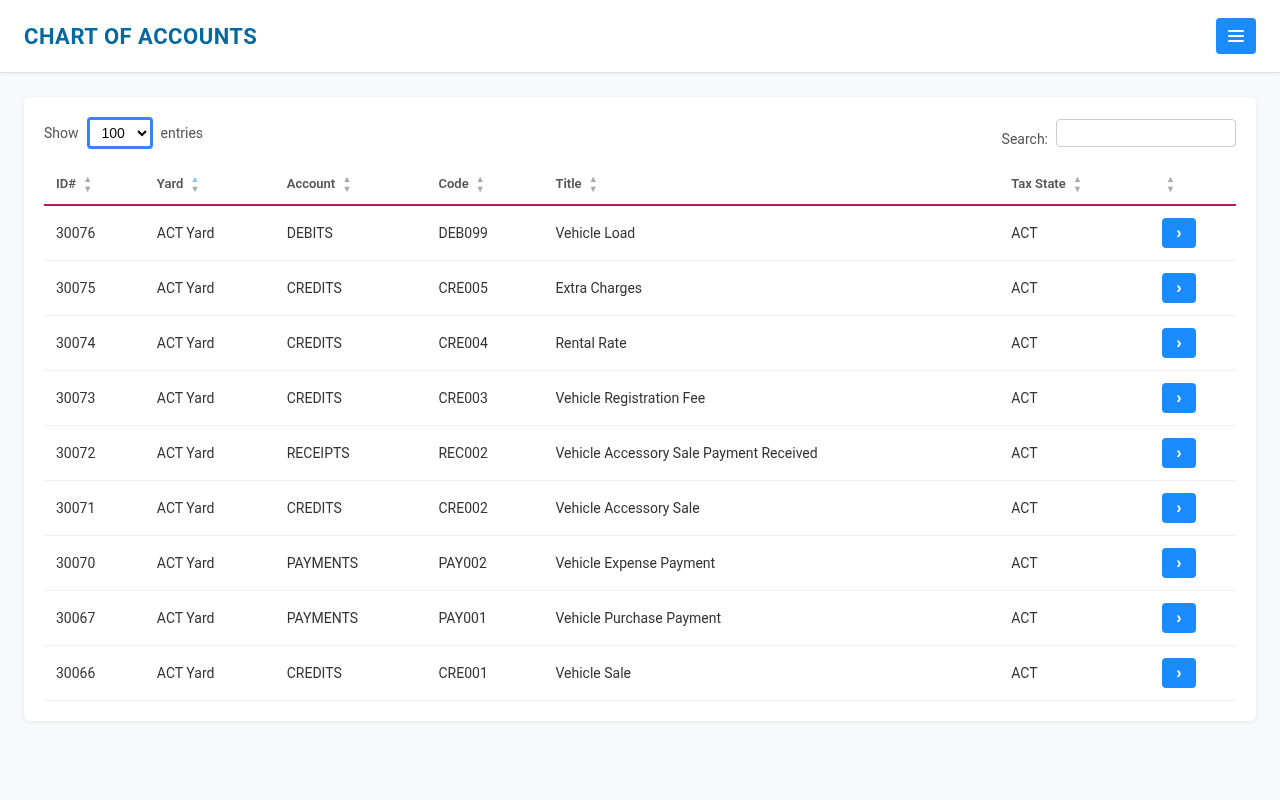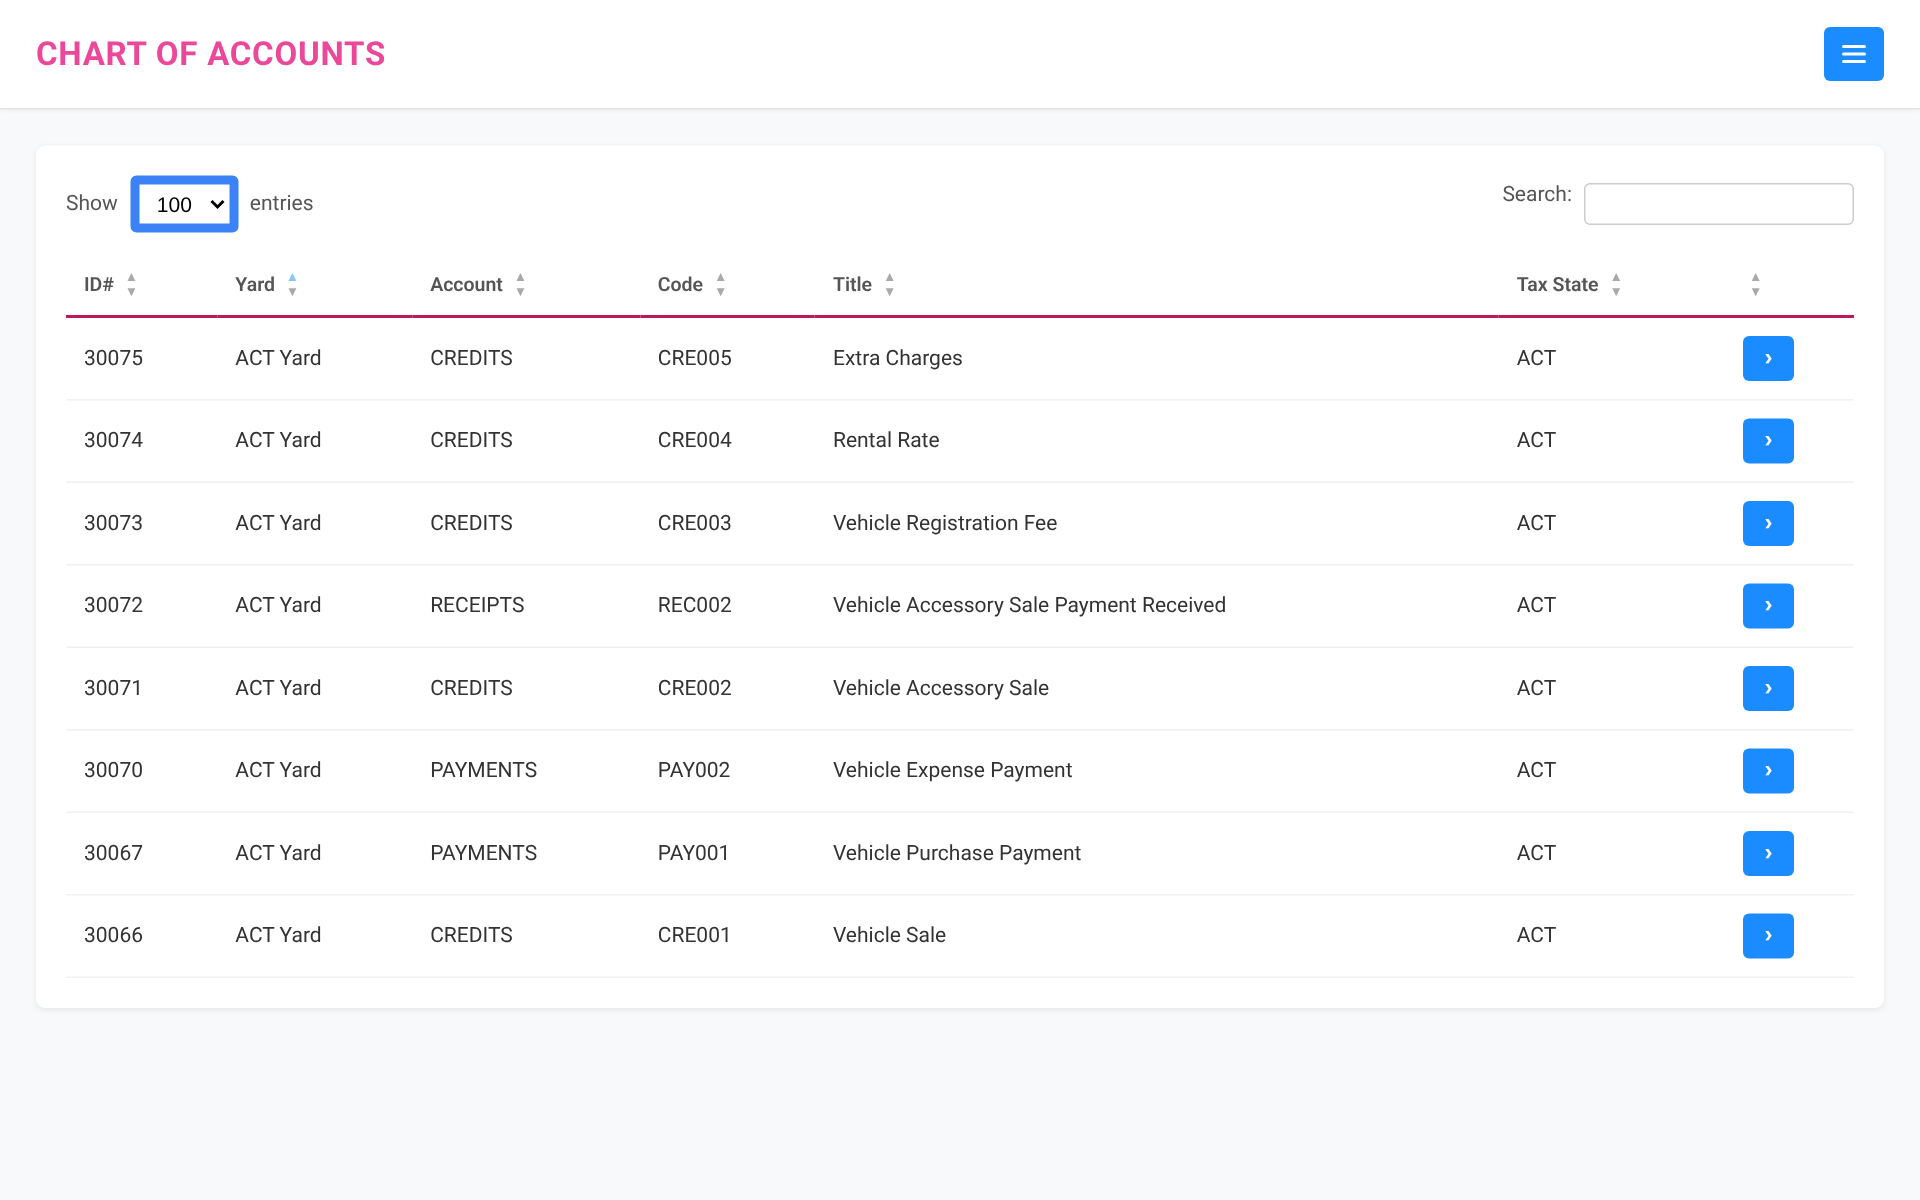--- a/index.html
+++ b/index.html
@@ -18,21 +18,21 @@
       padding: 18px 24px;
       display: flex;
       align-items: center;
       justify-content: space-between;
       border-bottom: 1px solid #e0e0e0;
       box-shadow: 0 1px 3px rgba(0,0,0,0.05);
     }
     .header-title {
       font-size: 22px;
       font-weight: 700;
-      color: #ec4899;
+      color: #0369a1;
       letter-spacing: 0.5px;
     }
     .header-menu-btn {
       background: #1a8cff;
       border: none;
       border-radius: 4px;
       width: 40px;
       height: 36px;
       cursor: pointer;
       display: flex;
@@ -67,30 +67,30 @@
       justify-content: space-between;
       margin-bottom: 16px;
     }
     .show-entries {
       display: flex;
       align-items: center;
       gap: 8px;
       color: #555;
     }
     .show-entries select {
-      border: 6px solid #3b82f6;
+      border: 3px solid #3b82f6;
       border-radius: 4px;
       padding: 4px 8px;
       font-size: 14px;
       background: #fff;
       cursor: pointer;
     }
     .search-box {
       display: flex;
-      align-items: flex-start;
+      align-items: flex-end;
       gap: 8px;
       color: #555;
       margin-left: 40px;
     }
     .search-box input {
       border: 1px solid #ccc;
       border-radius: 4px;
       padding: 5px 10px;
       font-size: 14px;
       width: 180px;
@@ -231,20 +231,31 @@
           </th>
           <th>
             <span class="sort-icons">
                 <span class="up">▲</span>
                 <span class="down">▼</span>
               </span>
           </th>
         </tr>
       </thead>
       <tbody id="table-body">
+      <tr>
+            <td>30076</td>
+            <td>ACT Yard</td>
+            <td>DEBITS</td>
+            <td>DEB099</td>
+            <td>Vehicle Load</td>
+            <td>ACT</td>
+            <td class="action-cell">
+              <button class="action-btn">›</button>
+            </td>
+          </tr>
           <tr>
             <td>30075</td>
             <td>ACT Yard</td>
             <td>CREDITS</td>
             <td>CRE005</td>
             <td>Extra Charges</td>
             <td>ACT</td>
             <td class="action-cell">
               <button class="action-btn">›</button>
             </td>

